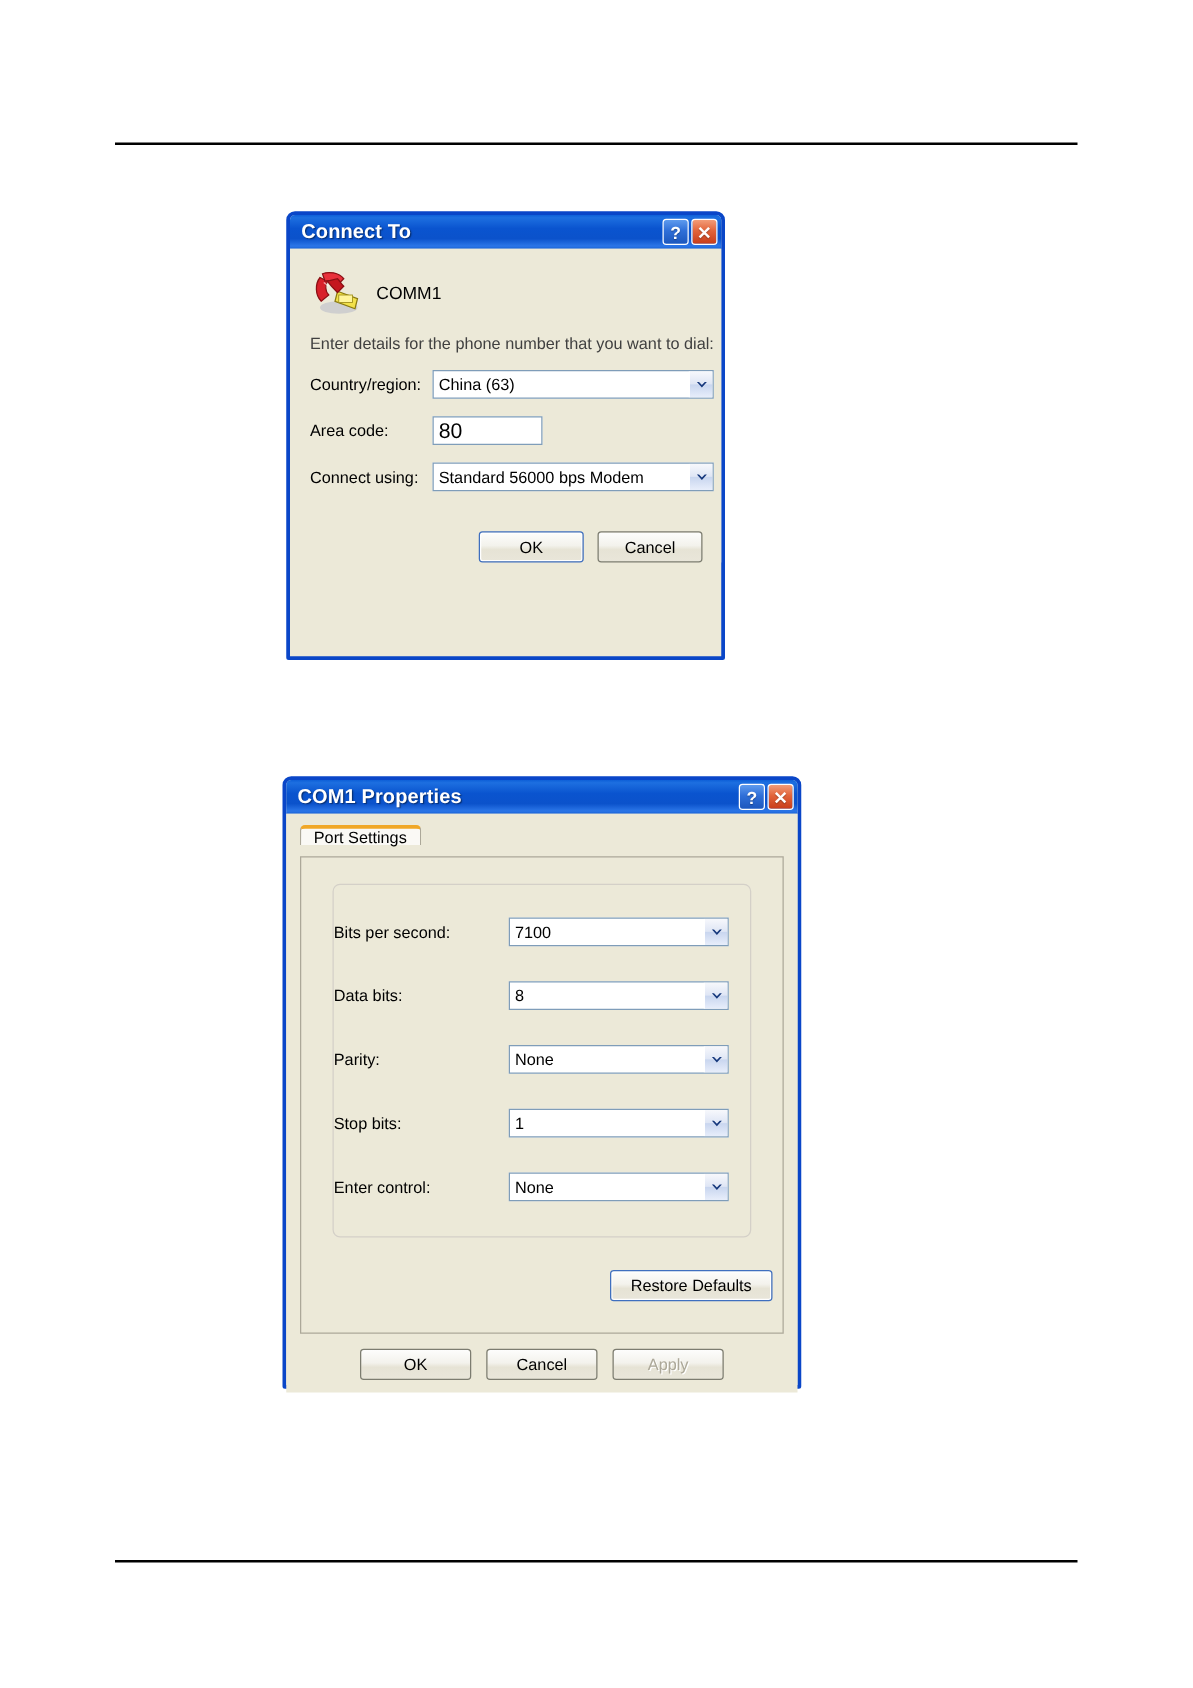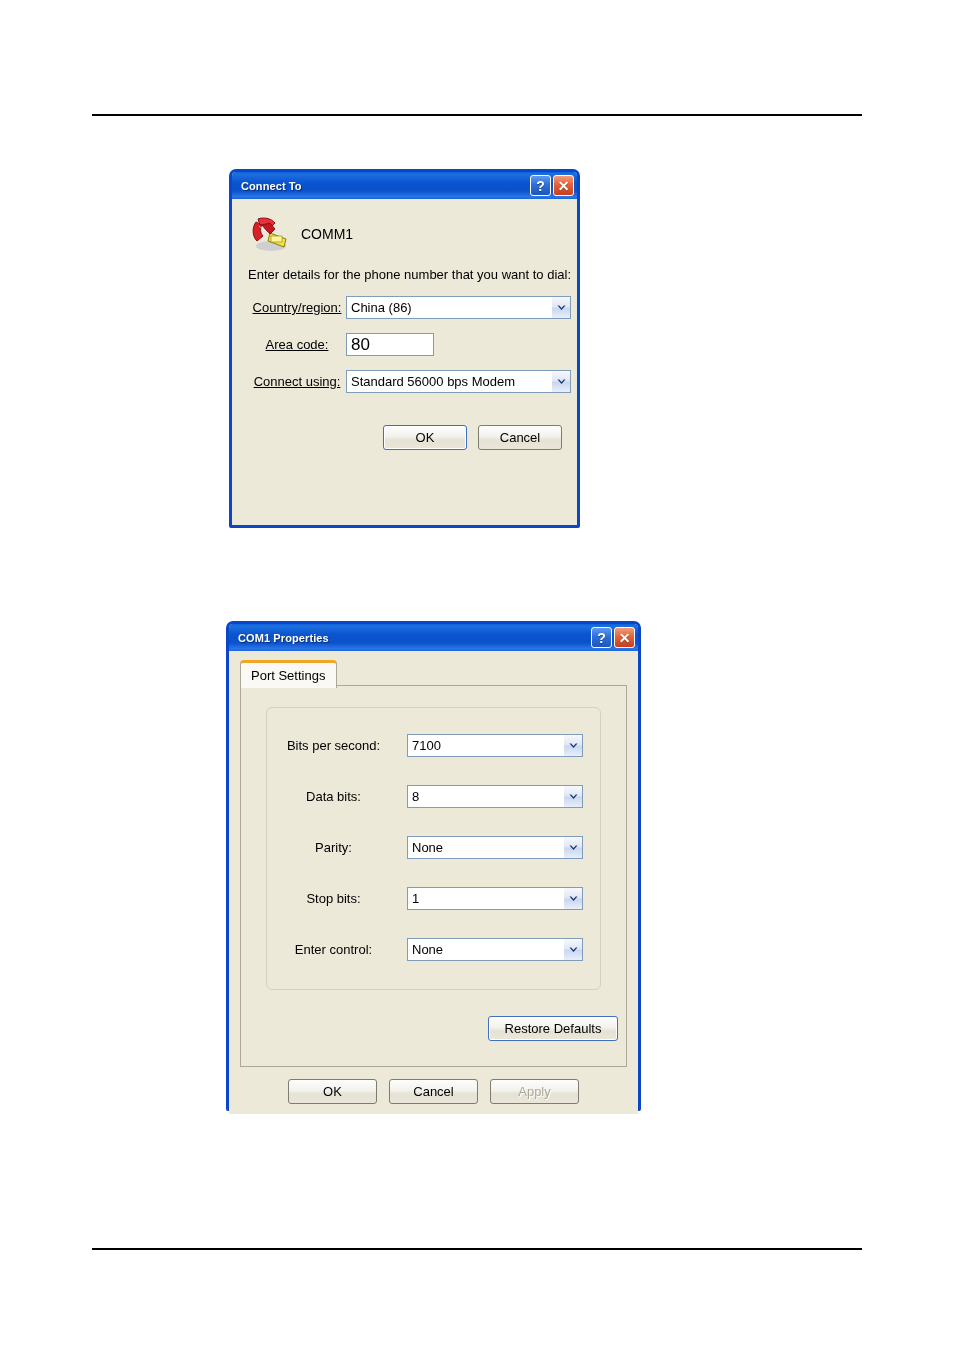--- a/index.html
+++ b/index.html
@@ -41,21 +41,21 @@
        #0e60d8 0%, #1d6fe0 8%, #0a54cf 40%,
        #0b52cb 70%, #2b76e8 92%, #1a63d6 100%);
     border-radius: 4px 4px 0 0;
     display: flex;
     align-items: center;
     padding: 0 3px 0 9px;
     position: relative;
   }
   .titlebar-text {
     color: #ffffff;
-    font-size: 11px;
+    font-size: 16px;
     font-weight: bold;
     letter-spacing: 0.1px;
     text-shadow: 1px 1px 1px rgba(0,0,0,0.45);
     flex: 1;
     white-space: nowrap;
     overflow: hidden;
   }
   .title-buttons {
     display: flex;
     gap: 2px;
@@ -103,36 +103,35 @@
     box-sizing: border-box;
   }
   .phone-icon { width: 42px; height: 36px; flex: none; }
   .conn-name {
     font-size: 14px;
     color: #000000;
     margin-left: 11px;
   }
   .conn-instructions {
     font-size: 13px;
-    color: #000000;
+    color: #404040;
     padding: 16px 0 0 16px;
   }
   .field-row {
     display: flex;
     align-items: center;
     padding-left: 16px;
     margin-top: 14px;
   }
   .field-label {
     font-size: 13px;
     color: #000000;
     width: 98px;
     flex: none;
-    text-align: center;
-    text-decoration: underline;
+    text-align: left;
   }
   
   .xp-input {
     box-sizing: border-box;
     height: 23px;
     background: #ffffff;
     border: 1px solid #7f9db9;
     font-size: 17px;
     color: #000000;
     display: flex;
@@ -211,21 +210,21 @@
   .tabstrip {
     padding: 9px 0 0 11px;
     height: 25px;
     box-sizing: border-box;
     position: relative;
     z-index: 2;
   }
   .tab-item {
     display: inline-flex;
     align-items: center;
-    height: 28px;
+    height: 16px;
     box-sizing: border-box;
     padding: 0 11px 0 10px;
     font-size: 13px;
     color: #000000;
     background: #faf9f5;
     border: 1px solid #aca899;
     border-bottom: none;
     border-top: 3px solid #f0a726;
     border-radius: 4px 4px 0 0;
   }
@@ -254,21 +253,21 @@
     display: flex;
     align-items: center;
     justify-content: flex-start;
     margin-top: 10px;
   }
   .port-label {
     font-size: 13px;
     color: #000000;
     width: 140px;
     flex: none;
-    text-align: center;
+    text-align: left;
     padding-right: 7px;
     box-sizing: border-box;
   }
   .port-combo { width: 176px; flex: none; }
 
   .restore-wrap {
     position: absolute;
     right: 8px;
     top: 330px;
   }
@@ -313,21 +312,21 @@
         </svg>
       </span>
       <span class="conn-name">COMM1</span>
     </div>
 
     <div class="conn-instructions">Enter details for the phone number that you want to dial:</div>
 
     <div class="field-row">
       <span class="field-label">Country/region:</span>
       <div class="xp-combo" style="width:225px;">
-        <span class="combo-value">China (86)</span>
+        <span class="combo-value">China (63)</span>
         <span class="combo-arrow">
           <svg width="9" height="6" viewBox="0 0 9 6">
               <path d="M0.5 0.5 L4.5 5 L8.5 0.5 L6.8 0.5 L4.5 3 L2.2 0.5 Z" fill="#16387c"></path>
             </svg>
         </span>
       </div>
     </div>
 
     <div class="field-row">
       <span class="field-label">Area code:</span>

